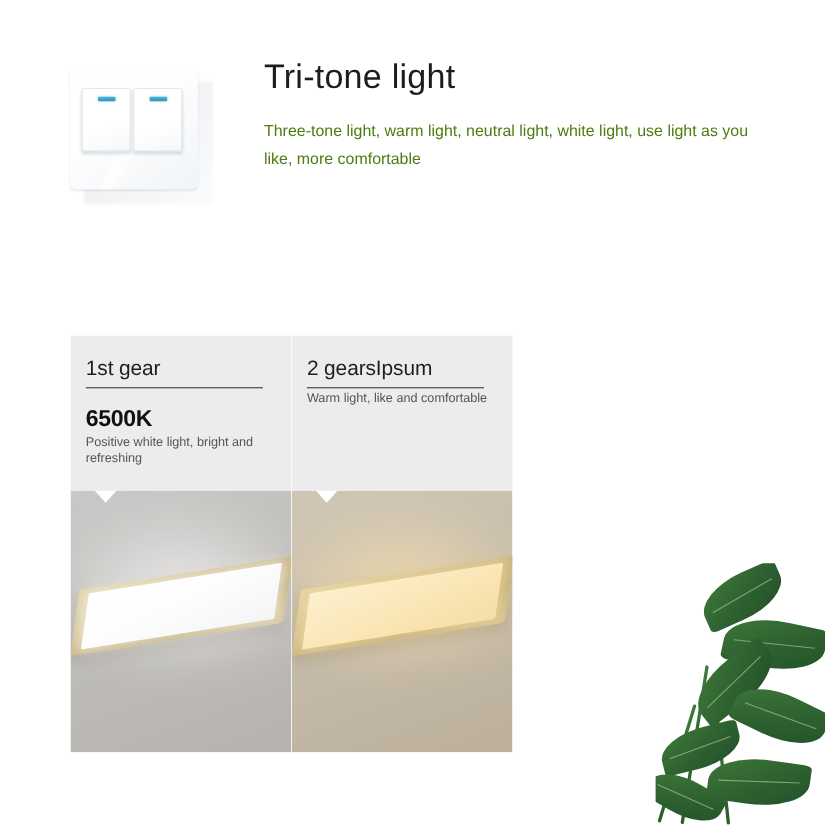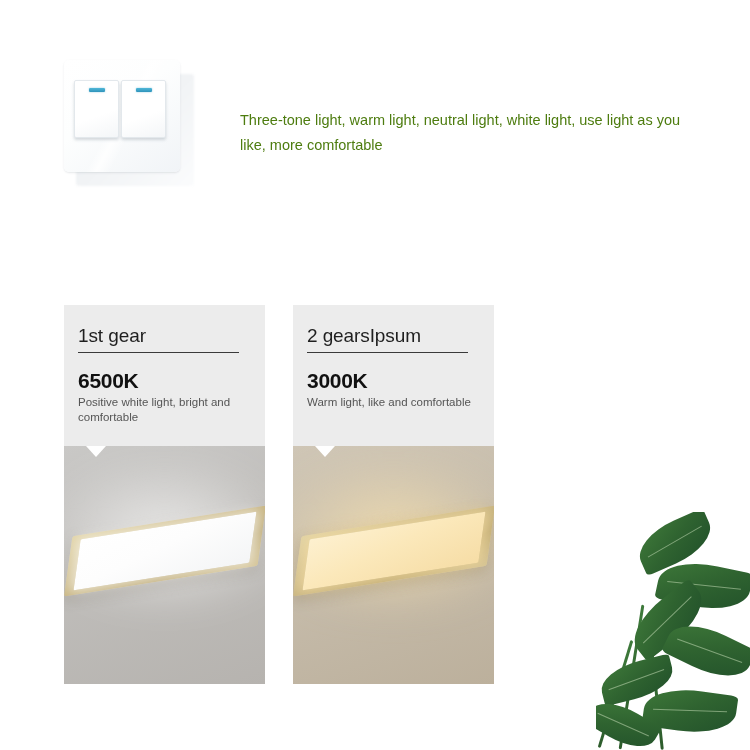--- a/index.html
+++ b/index.html
@@ -99,21 +99,21 @@
     line-height: 25px;
     color: #4d7c0f;
   }
 
   
   #panels {
     position: absolute;
     left: 64px; top: 305px;
     width: 622px; height: 379px;
     display: flex;
-    gap: 28px;
+    gap: 0;
   }
   .panel {
     position: relative;
     width: 201px;
     height: 379px;
     overflow: hidden;
     background: #ffffff;
   }
 
   
@@ -258,48 +258,48 @@
       <div class="rocker-group">
         <div class="rocker">
           <div class="rocker-led"></div>
         </div>
         <div class="rocker">
           <div class="rocker-led"></div>
         </div>
       </div>
     </div>
 
+    <div id="hero-title">Tri-tone light</div>
     <div id="hero-desc">Three-tone light, warm light, neutral light, white light, use light as you like, more comfortable</div>
   </div>
 
   <div id="panels">
 
     <div class="panel">
       <div class="caption">
         <div class="caption-gear">1st gear</div>
         <div class="caption-rule"></div>
         <div class="caption-kelvin">6500K</div>
-        <div class="caption-note">Positive white light, bright and comfortable</div>
+        <div class="caption-note">Positive white light, bright and refreshing</div>
       </div>
       <div class="photo">
         <div class="notch"></div>
         <div class="wall wall-cool"></div>
         <div class="halo halo-cool"></div>
         <div class="lamp">
           <div class="lamp-frame"></div>
           <div class="lamp-diffuser diffuser-cool"></div>
         </div>
       </div>
     </div>
 
     <div class="panel">
       <div class="caption">
         <div class="caption-gear">2 gearsIpsum</div>
         <div class="caption-rule"></div>
-        <div class="caption-kelvin">3000K</div>
         <div class="caption-note">Warm light, like and comfortable</div>
       </div>
       <div class="photo">
         <div class="notch"></div>
         <div class="wall wall-warm"></div>
         <div class="halo halo-warm"></div>
         <div class="lamp">
           <div class="lamp-frame"></div>
           <div class="lamp-diffuser diffuser-warm"></div>
         </div>

